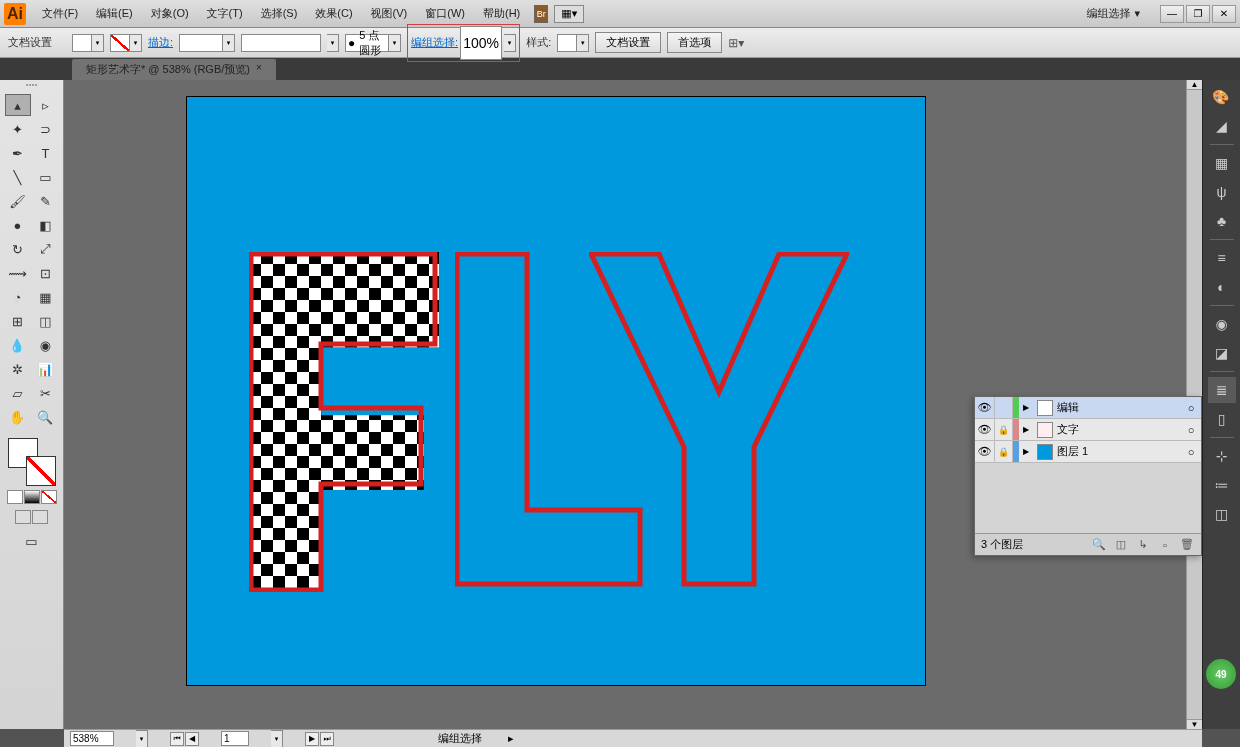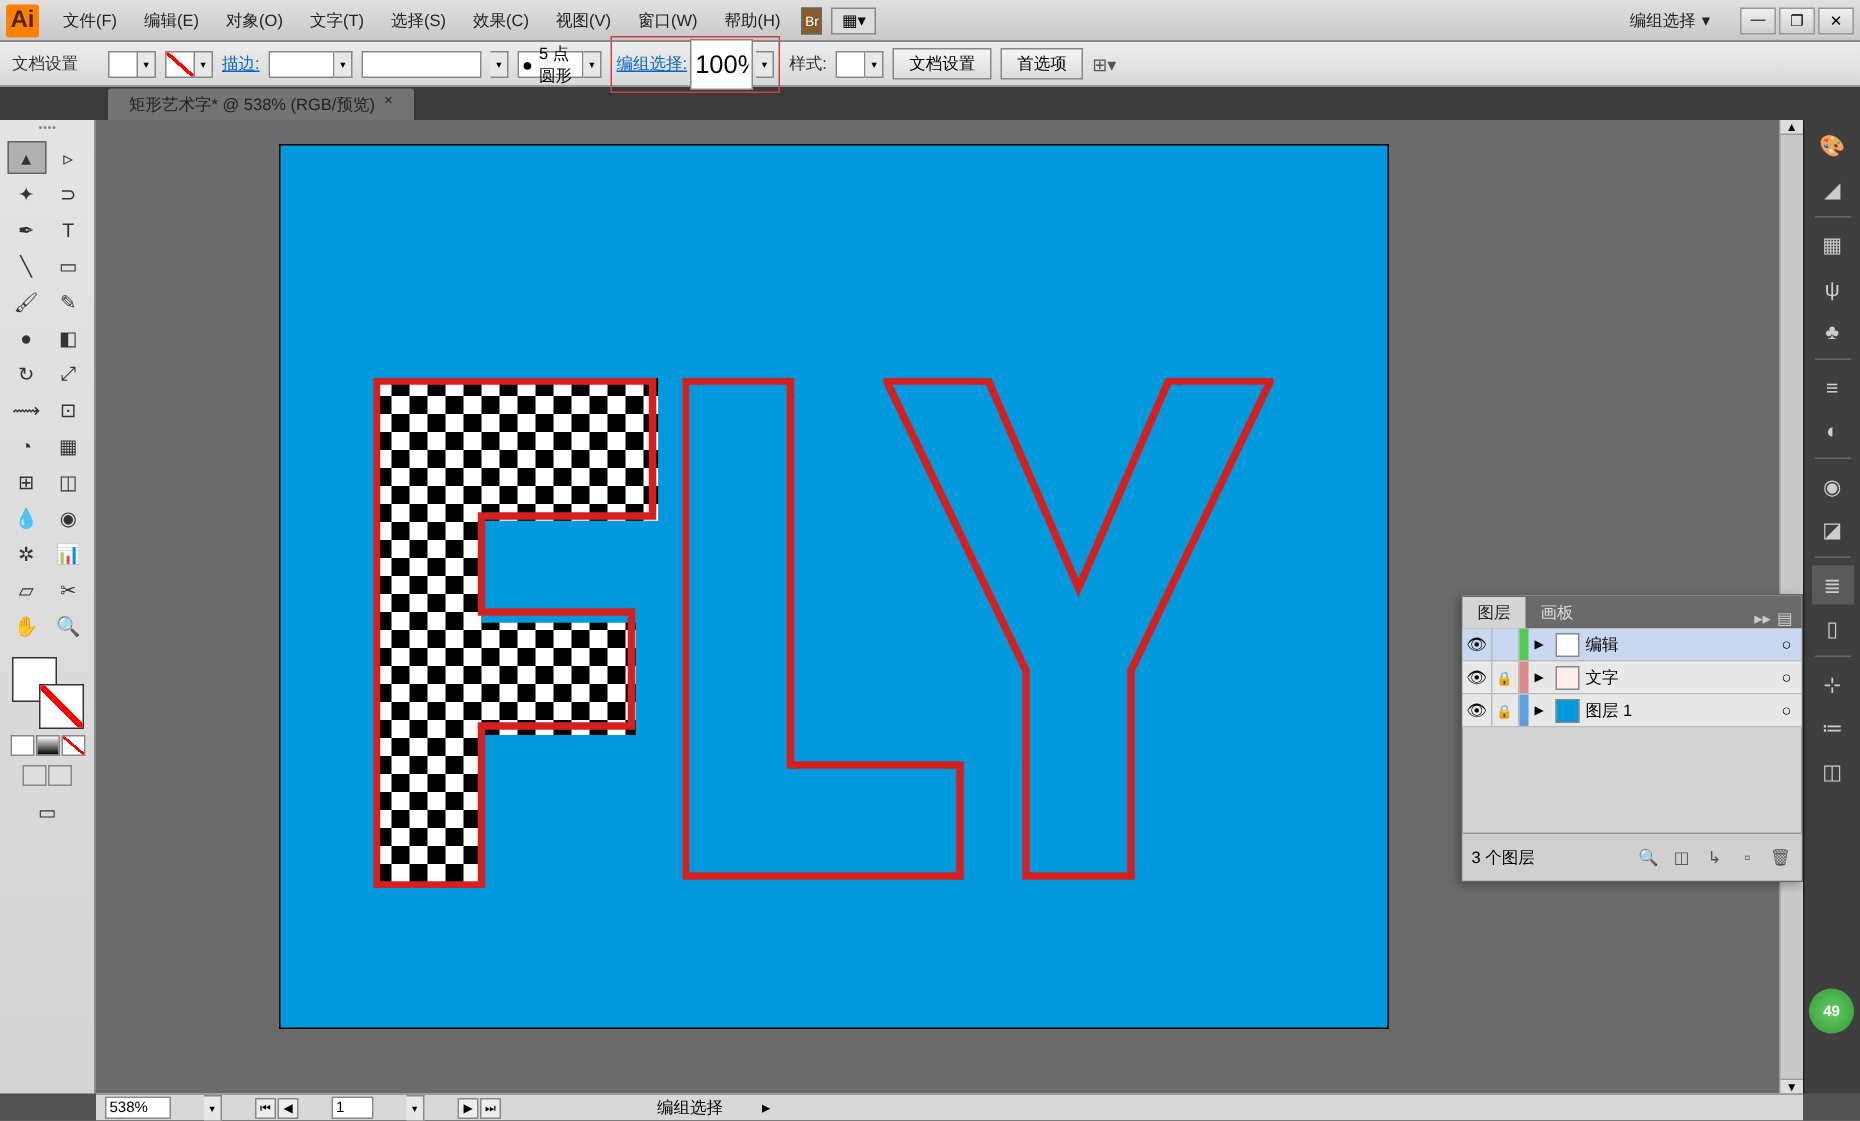--- a/index.html
+++ b/index.html
@@ -14,21 +14,21 @@
 .win-btns{display:flex;gap:2px;margin-left:8px}
 .win-btn{width:24px;height:18px;border:1px solid #999;background:linear-gradient(#f0f0f0,#d0d0d0);display:flex;align-items:center;justify-content:center;font-size:10px;cursor:default}
 .controlbar{height:30px;background:linear-gradient(#ededed,#d8d8d8);display:flex;align-items:center;padding:0 8px;gap:6px;border-bottom:1px solid #999}
 .ctrl-label{color:#333}
 .ctrl-link{color:#0066cc;text-decoration:underline;cursor:pointer}
 .swatch{width:20px;height:18px;border:1px solid #888;background:#fff;display:inline-block}
 .swatch.none{position:relative}
 .swatch.none::after{content:"";position:absolute;inset:0;background:linear-gradient(to top right,transparent 45%,red 45%,red 55%,transparent 55%)}
 .dd-arrow{width:12px;height:18px;border:1px solid #888;border-left:none;background:#e8e8e8;display:inline-flex;align-items:center;justify-content:center;font-size:7px}
 .swatch-combo{display:flex}
-.num-input{width:70px;height:28px;border:1px solid #888;background:#fff;padding:16px 2px;font-size:17px}
+.num-input{width:70px;height:28px;border:1px solid #888;background:#fff;padding:16px 2px;font-size:14px}
 .opacity-group{display:flex;align-items:center;gap:2px;border:1px solid #d04040;padding:1px 3px}
 .btn{padding:2px 10px;border:1px solid #888;background:linear-gradient(#f5f5f5,#ddd);cursor:default}
 .stroke-weight{width:44px;height:18px;border:1px solid #888;background:#fff;display:flex;align-items:center}
 .stroke-dots{font-size:12px;letter-spacing:2px;padding:0 2px}
 .tab-strip{height:22px;background:#3a3a3a;display:flex;align-items:end;padding-left:72px}
 .doc-tab{background:#737373;padding:3px 14px;border-radius:2px 2px 0 0;display:flex;align-items:flex-start;gap:6px;font-size:11px;color:#222}
 .tab-close{cursor:pointer;font-size:10px}
 .main-area{position:absolute;top:80px;left:0;right:0;bottom:18px;display:flex}
 .toolbox{width:64px;background:linear-gradient(#e4e4e4,#d4d4d4);border-right:1px solid #888;display:flex;flex-direction:column;align-items:center;padding:4px 2px;gap:2px}
 .tool-grip{width:40px;height:6px;display:flex;justify-content:center;gap:1px;margin-bottom:2px}
@@ -66,21 +66,21 @@
 .panel-menu{margin-left:auto;padding:0 6px;color:#ccc;display:flex;gap:4px;align-items:center}
 .layer-row{height:22px;display:flex;align-items:center;border-bottom:1px solid #bbb;background:#e8e8e8}
 .layer-row.sel{background:#c8d8f0}
 .layer-vis{width:20px;display:flex;justify-content:center;border-right:1px solid #bbb;height:100%;align-items:center}
 .layer-lock{width:18px;display:flex;justify-content:center;border-right:1px solid #bbb;height:100%;align-items:center;font-size:9px}
 .layer-color{width:6px;height:100%}
 .layer-expand{width:14px;text-align:center;font-size:8px}
 .layer-thumb{width:16px;height:16px;border:1px solid #888;margin:0 4px}
 .layer-name{flex:1}
 .layer-target{width:20px;text-align:center}
-.panel-footer{height:32px;border-top:1px solid #999;display:flex;align-items:center;padding:0 6px;gap:6px;background:#d0d0d0}
+.panel-footer{height:22px;border-top:1px solid #999;display:flex;align-items:center;padding:0 6px;gap:6px;background:#d0d0d0}
 .pf-icon{width:16px;height:16px;display:flex;align-items:center;justify-content:center;color:#555;cursor:default;font-size:11px}
 .statusbar{position:absolute;bottom:0;left:64px;right:38px;height:18px;background:#d8d8d8;border-top:1px solid #999;display:flex;align-items:center;padding:0 6px;gap:22px;font-size:11px}
 .zoom-input{width:44px;height:15px;border:1px solid #888;background:#fff;padding:0 2px;font-size:10px}
 .nav-btns{display:flex;gap:1px}
 .nav-btn{width:14px;height:14px;border:1px solid #888;background:#eee;font-size:8px;display:flex;align-items:center;justify-content:center}
 .scroll-v{position:absolute;right:0;top:0;bottom:0;width:16px;background:#c8c8c8;border-left:1px solid #999}
 .scroll-v::before{content:"▲";position:absolute;top:0;width:100%;text-align:center;font-size:8px;background:#ddd;border-bottom:1px solid #999}
 .scroll-v::after{content:"▼";position:absolute;bottom:0;width:100%;text-align:center;font-size:8px;background:#ddd;border-top:1px solid #999}
 .green-badge{position:absolute;right:4px;bottom:40px;width:30px;height:30px;background:radial-gradient(circle,#6c6,#393);border-radius:50%;color:#fff;display:flex;align-items:center;justify-content:center;font-size:10px;font-weight:bold}
 .ctrl-brush-select{width:80px;height:18px;border:1px solid #888;background:#fff;display:flex;align-items:center;padding:0 2px}
@@ -278,28 +278,20 @@
     <div class="dock-sep"></div>
     <div class="dock-icon active">≣</div>
     <div class="dock-icon">▯</div>
     <div class="dock-sep"></div>
     <div class="dock-icon">⊹</div>
     <div class="dock-icon">≔</div>
     <div class="dock-icon">◫</div>
   </div>
 
   <div class="layers-panel">
-    <div class="panel-tabs">
-      <div class="panel-tab active">图层</div>
-      <div class="panel-tab">画板</div>
-      <div class="panel-menu">
-          <span>▸▸</span>
-          <span>▤</span>
-        </div>
-    </div>
     <div class="layer-row sel">
       <div class="layer-vis">👁</div>
       <div class="layer-lock"></div>
       <div class="layer-color" style="background:#52cc52"></div>
       <div class="layer-expand">▶</div>
       <div class="layer-thumb" style="background:#fff"></div>
       <div class="layer-name">编辑</div>
       <div class="layer-target">○</div>
     </div>
     <div class="layer-row">

